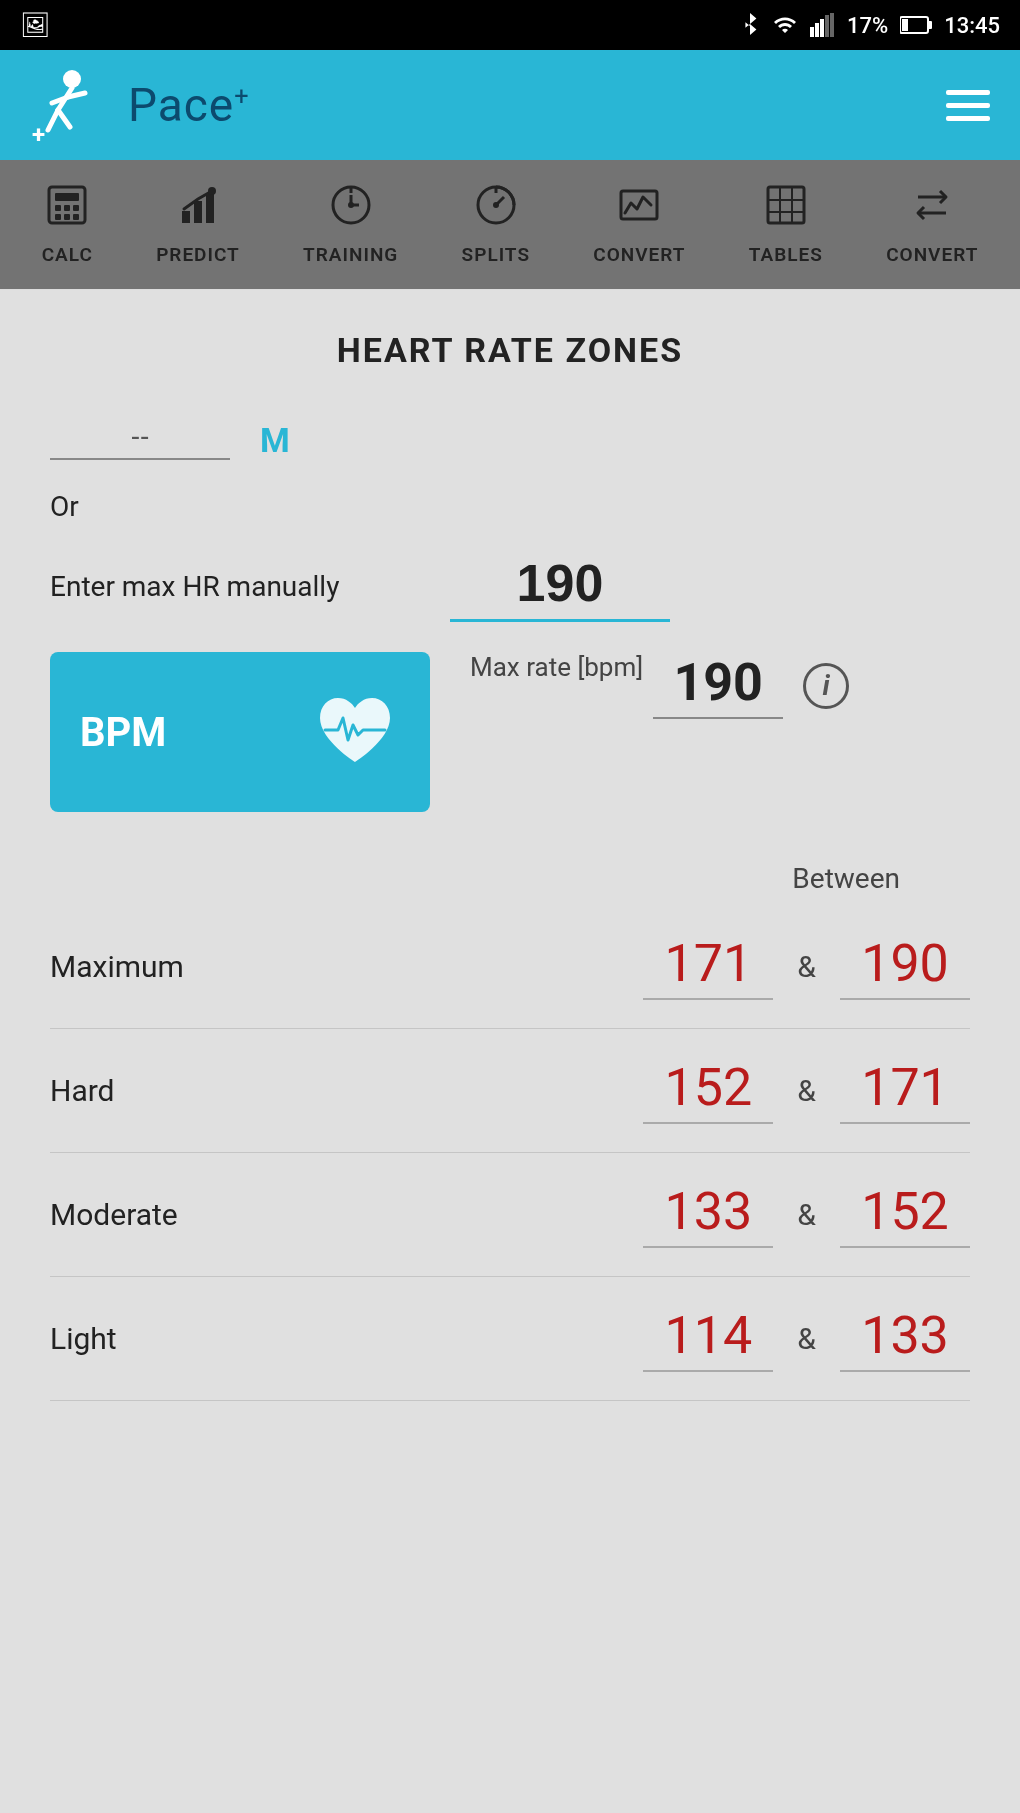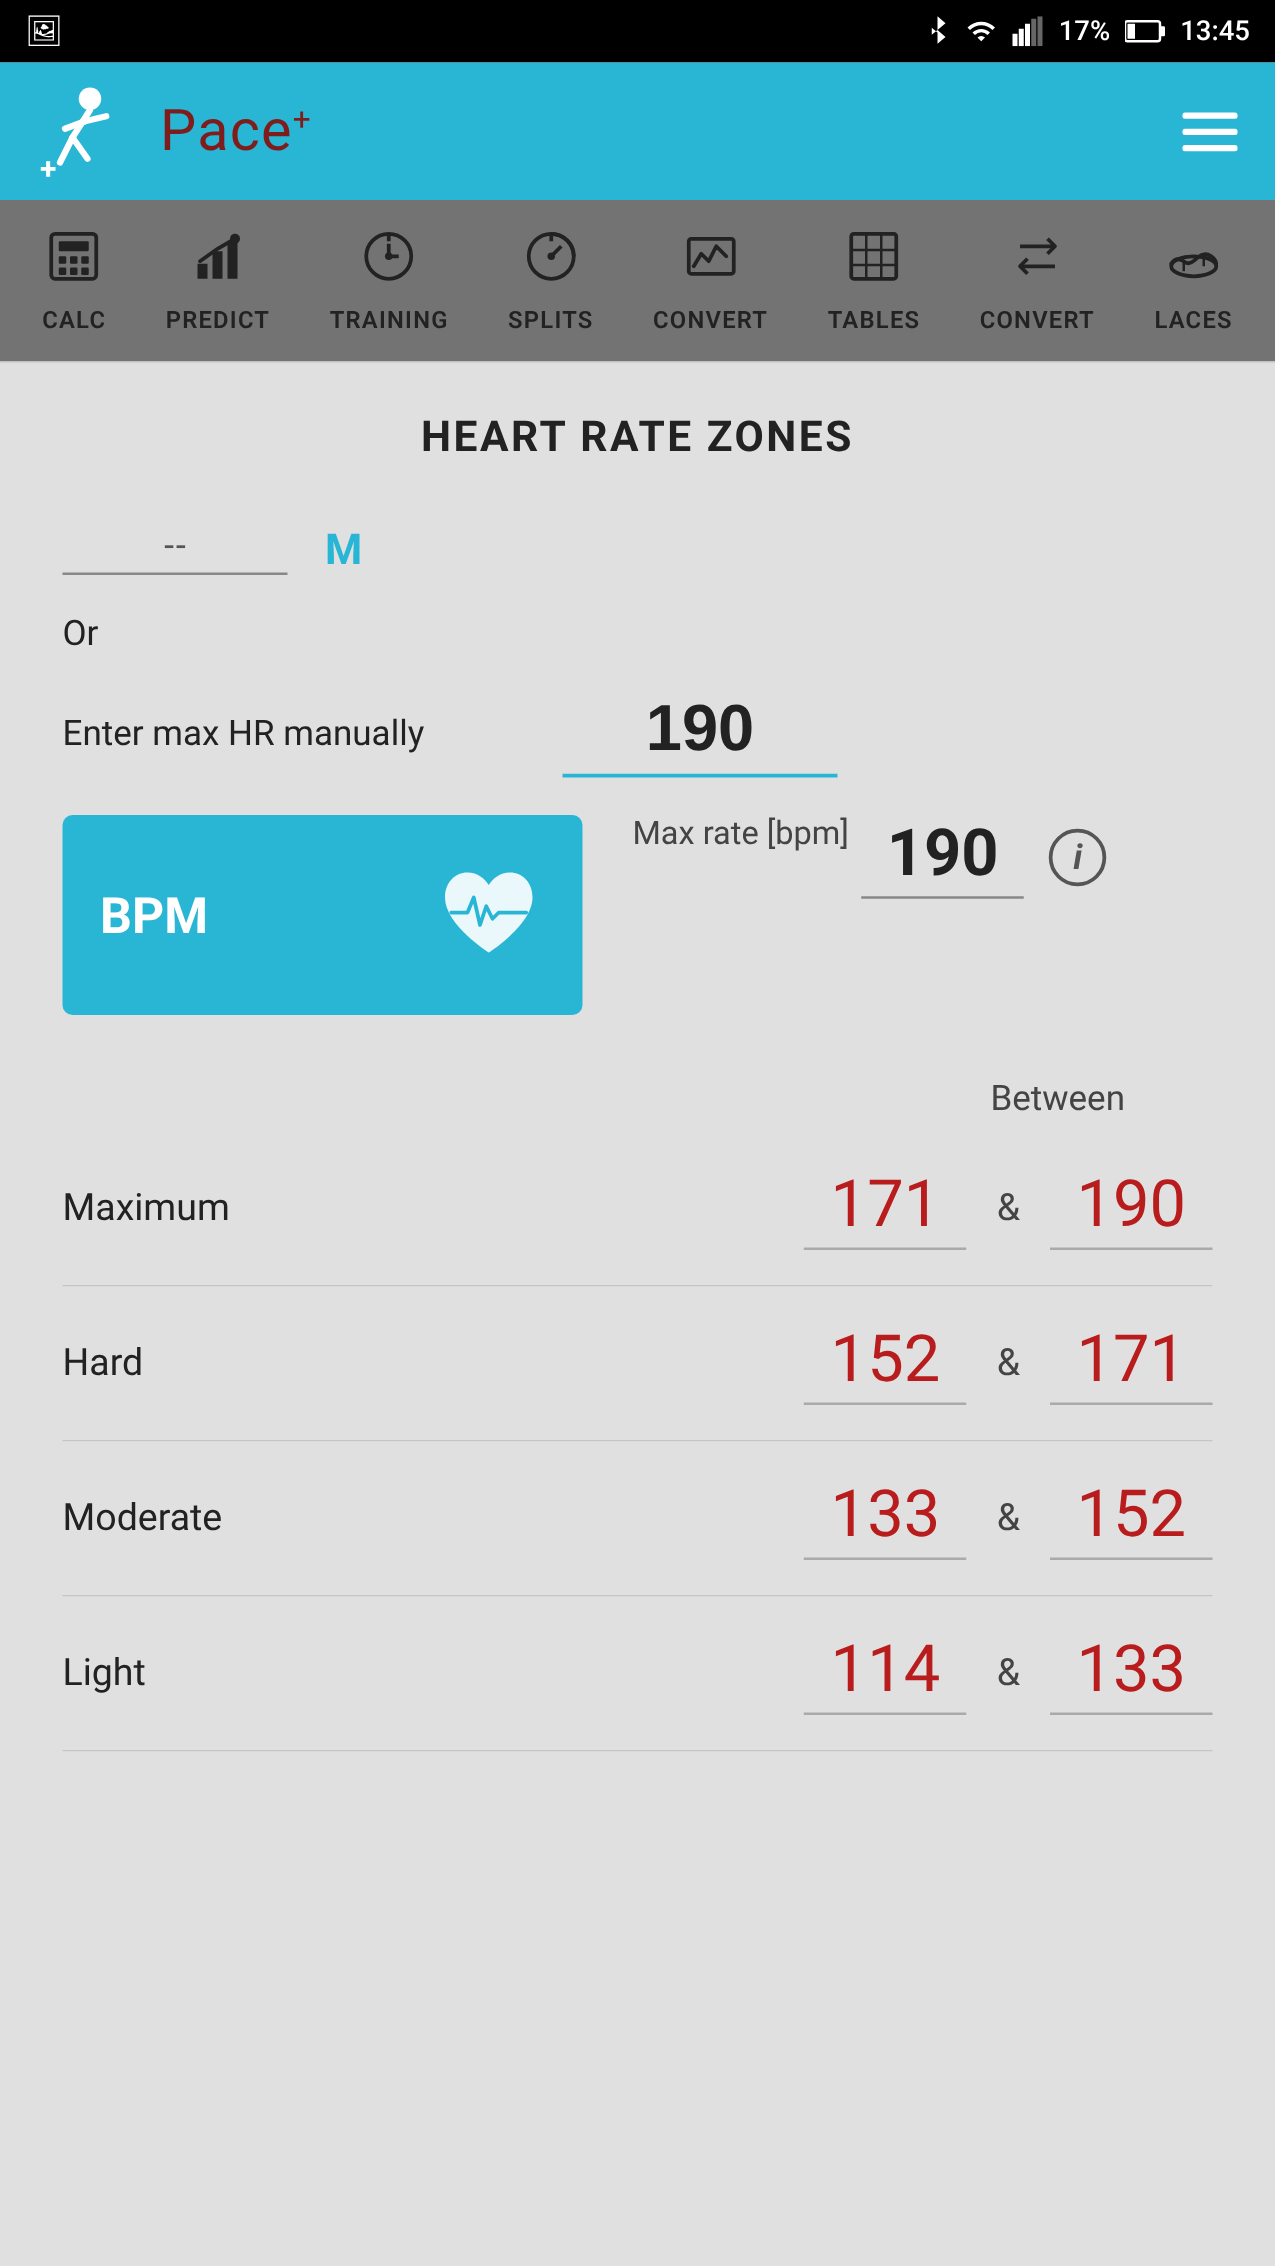--- a/index.html
+++ b/index.html
@@ -37,21 +37,21 @@
       justify-content: space-between;
       padding: 0 30px;
     }
     .app-bar-left { display: flex; align-items: center; gap: 18px; }
     .app-logo {
       width: 80px;
       height: 80px;
       position: relative;
     }
     .app-title {
-      color: #7f1d1d;
+      color: #0c4a6e;
       font-size: 46px;
       font-weight: 400;
       letter-spacing: 1px;
     }
     .hamburger {
       color: #fff;
       font-size: 44px;
       cursor: pointer;
       display: flex;
       flex-direction: column;
@@ -170,21 +170,21 @@
     
     .bpm-section {
       display: flex;
       align-items: flex-start;
       gap: 40px;
       margin: 30px 0 50px 0;
     }
     .bpm-card {
       background: #29b6d5;
       border-radius: 8px;
-      width: 416px;
+      width: 380px;
       height: 160px;
       display: flex;
       align-items: center;
       justify-content: space-between;
       padding: 20px 30px;
       flex-shrink: 0;
     }
     .bpm-label-text {
       font-size: 40px;
       font-weight: 700;
@@ -442,31 +442,20 @@
       <svg width="44" height="44" viewBox="0 0 44 44" fill="none">
         <path d="M8 14 L36 14" stroke="#222" stroke-width="3"></path>
         <path d="M30 8 L36 14 L30 20" stroke="#222" stroke-width="3" fill="none" stroke-linejoin="round"></path>
         <path d="M36 30 L8 30" stroke="#222" stroke-width="3"></path>
         <path d="M14 24 L8 30 L14 36" stroke="#222" stroke-width="3" fill="none" stroke-linejoin="round"></path>
       </svg>
     </div>
     <span class="nav-label">CONVERT</span>
   </div>
 
-  <div class="nav-item">
-    <div class="nav-icon">
-      <svg width="44" height="44" viewBox="0 0 44 44" fill="none">
-        <path d="M4 28 Q8 22 14 26 Q18 30 24 24 Q30 18 36 22 Q40 25 40 28" stroke="#222" stroke-width="3" fill="none" stroke-linecap="round"></path>
-        <ellipse cx="22" cy="30" rx="18" ry="8" stroke="#222" stroke-width="3" fill="none"></ellipse>
-        <path d="M14 26 L14 34" stroke="#222" stroke-width="2"></path>
-        <path d="M30 22 L30 30" stroke="#222" stroke-width="2"></path>
-      </svg>
-    </div>
-    <span class="nav-label">LACES</span>
-  </div>
 
 </div>
 
 <div class="main-content">
 
   <div class="page-title">HEART RATE ZONES</div>
 
   <div class="form-row">
     <div class="form-input-group">
       <input type="text" class="input-age" value="--" placeholder="--" style="">

